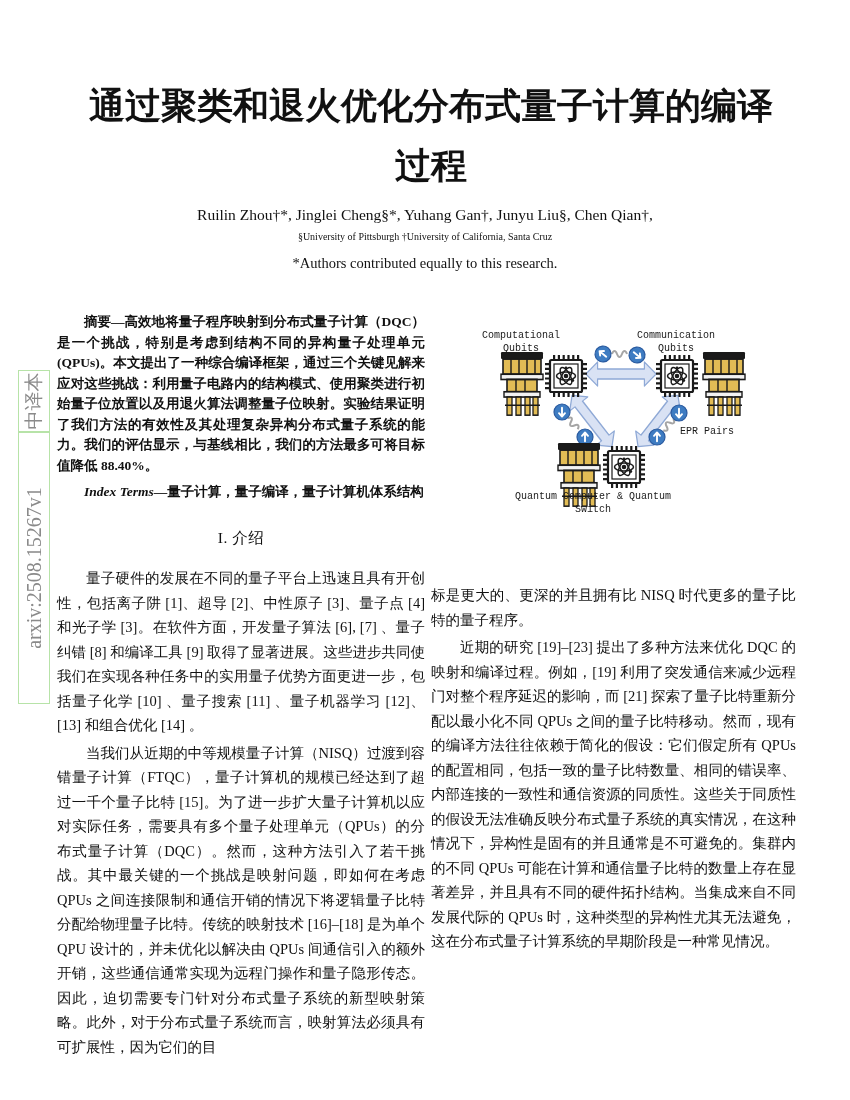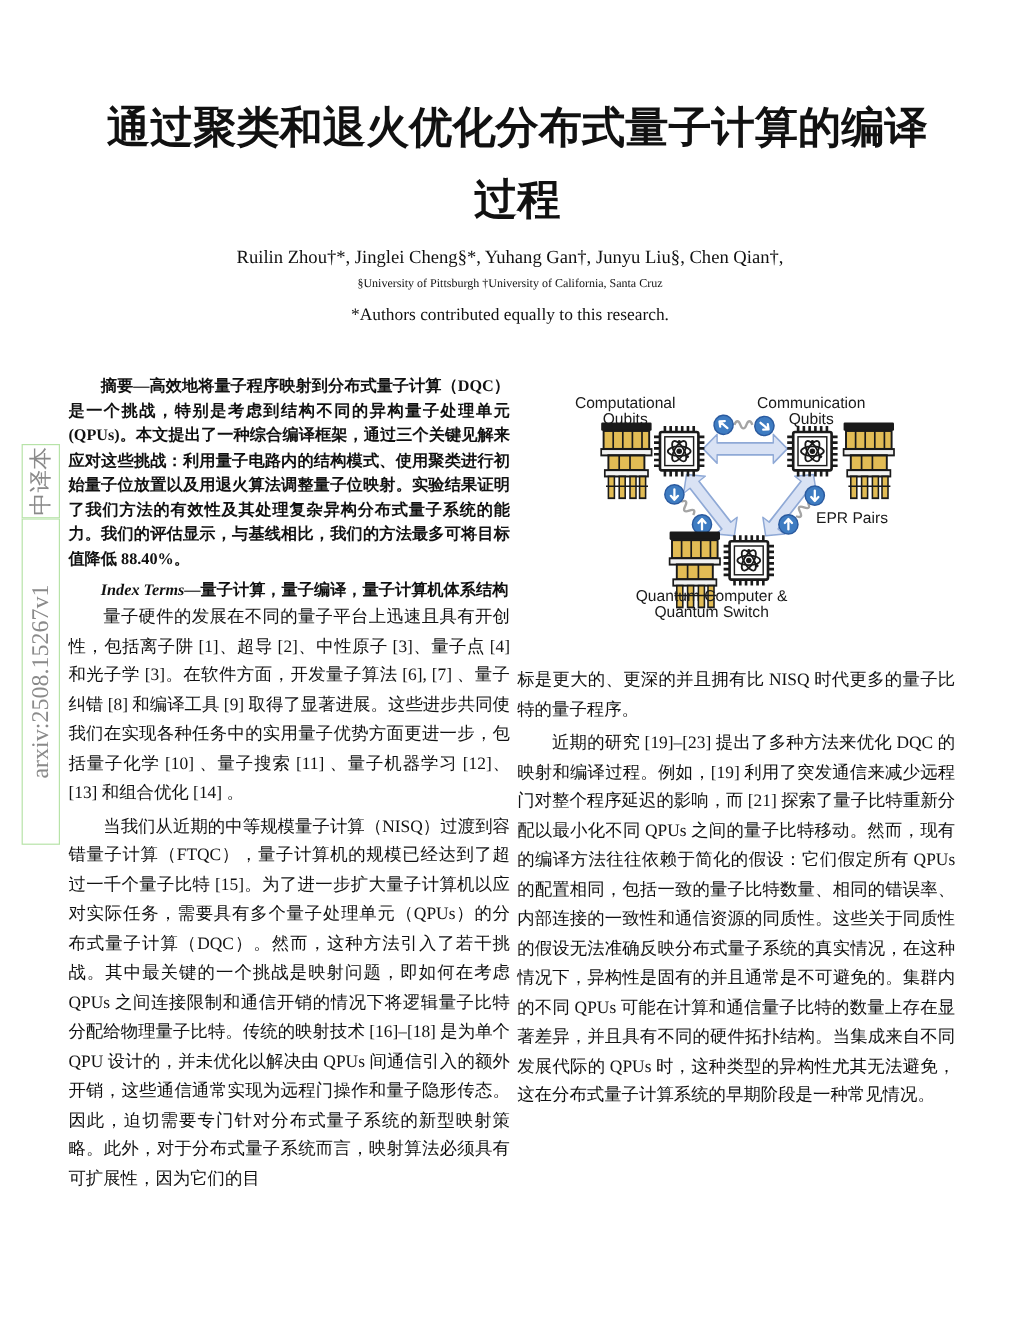--- a/index.html
+++ b/index.html
@@ -70,53 +70,54 @@
     font-size:14.5px;line-height:24.5px;text-align:justify;
     text-indent:2em;margin:0 0 3px 0;
   }
   .body-p.no-indent{text-indent:0;}
   
   .figure{
     position:relative;width:365px;height:218px;margin:11px 0 0 0;
   }
   .fig-label{
     position:absolute;
-    font-family:Liberation Sans, sans-serif;
-    font-size:13px;line-height:13px;color:#1a1a1a;text-align:center;
+    font-family:Liberation Mono, monospace;
+    font-size:10px;line-height:13px;color:#1a1a1a;text-align:center;
   }
   .lbl-comp{left:30px;top:0;width:120px;}
   .lbl-comm{left:185px;top:0;width:120px;}
   .lbl-switch{left:82px;top:161px;width:160px;}
   .lbl-epr{left:249px;top:96px;width:90px;text-align:left;}
   .fig-svg{position:absolute;left:0;top:0;}
   .caption{
     font-size:12px;line-height:21.5px;text-align:justify;
     margin:7px 0 0 0;
   }
-  .rc-body{margin-top:8px;}
+  .rc-body{margin-top:36px;}
 </style>
 </head>
 <body>
 
 <div class="page">
 
   <div class="vbox vbox-arxiv">arxiv:2508.15267v1</div>
   <div class="vbox vbox-cn">中译本</div>
 
   <div class="title">
     <div>通过聚类和退火优化分布式量子计算的编译</div>
     <div>过程</div>
   </div>
   <div class="authors">Ruilin Zhou†*, Jinglei Cheng§*, Yuhang Gan†, Junyu Liu§, Chen Qian†,</div>
   <div class="affiliations">§University of Pittsburgh  †University of California, Santa Cruz</div>
   <div class="contribution">*Authors contributed equally to this research.</div>
 
   <div class="col-left">
     <p class="abstract">摘要—高效地将量子程序映射到分布式量子计算（DQC）是一个挑战，特别是考虑到结构不同的异构量子处理单元 (QPUs)。本文提出了一种综合编译框架，通过三个关键见解来应对这些挑战：利用量子电路内的结构模式、使用聚类进行初始量子位放置以及用退火算法调整量子位映射。实验结果证明了我们方法的有效性及其处理复杂异构分布式量子系统的能力。我们的评估显示，与基线相比，我们的方法最多可将目标值降低 88.40%。</p>
     <p class="indexterms"><span class="it-label">Index Terms</span><span>—量子计算，量子编译，量子计算机体系结构</span></p>
+    <div class="sec-heading">I. 介绍</div>
     <p class="body-p">量子硬件的发展在不同的量子平台上迅速且具有开创性，包括离子阱 [1]、超导 [2]、中性原子 [3]、量子点 [4] 和光子学 [3]。在软件方面，开发量子算法 [6], [7] 、量子纠错 [8] 和编译工具 [9] 取得了显著进展。这些进步共同使我们在实现各种任务中的实用量子优势方面更进一步，包括量子化学 [10] 、量子搜索 [11] 、量子机器学习 [12]、[13] 和组合优化 [14] 。</p>
     <p class="body-p">当我们从近期的中等规模量子计算（NISQ）过渡到容错量子计算（FTQC），量子计算机的规模已经达到了超过一千个量子比特 [15]。为了进一步扩大量子计算机以应对实际任务，需要具有多个量子处理单元（QPUs）的分布式量子计算（DQC）。然而，这种方法引入了若干挑战。其中最关键的一个挑战是映射问题，即如何在考虑 QPUs 之间连接限制和通信开销的情况下将逻辑量子比特分配给物理量子比特。传统的映射技术 [16]–[18] 是为单个 QPU 设计的，并未优化以解决由 QPUs 间通信引入的额外开销，这些通信通常实现为远程门操作和量子隐形传态。因此，迫切需要专门针对分布式量子系统的新型映射策略。此外，对于分布式量子系统而言，映射算法必须具有可扩展性，因为它们的目</p>
   </div>
 
   <div class="col-right">
 
     <div class="figure">
       <svg class="fig-svg" width="365" height="218" viewBox="0 0 365 218">
         <defs>
           <g id="fridge">

